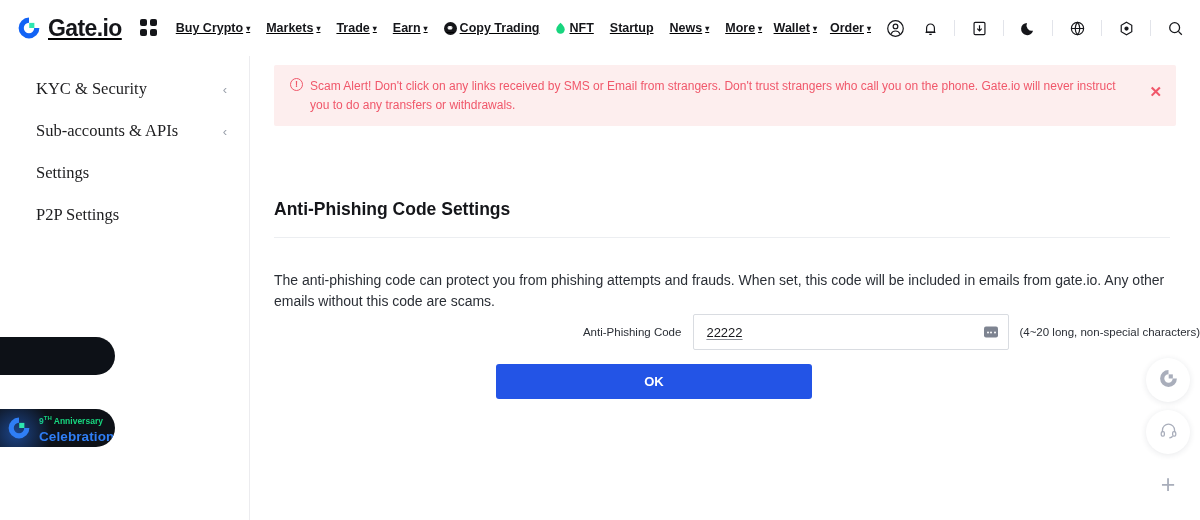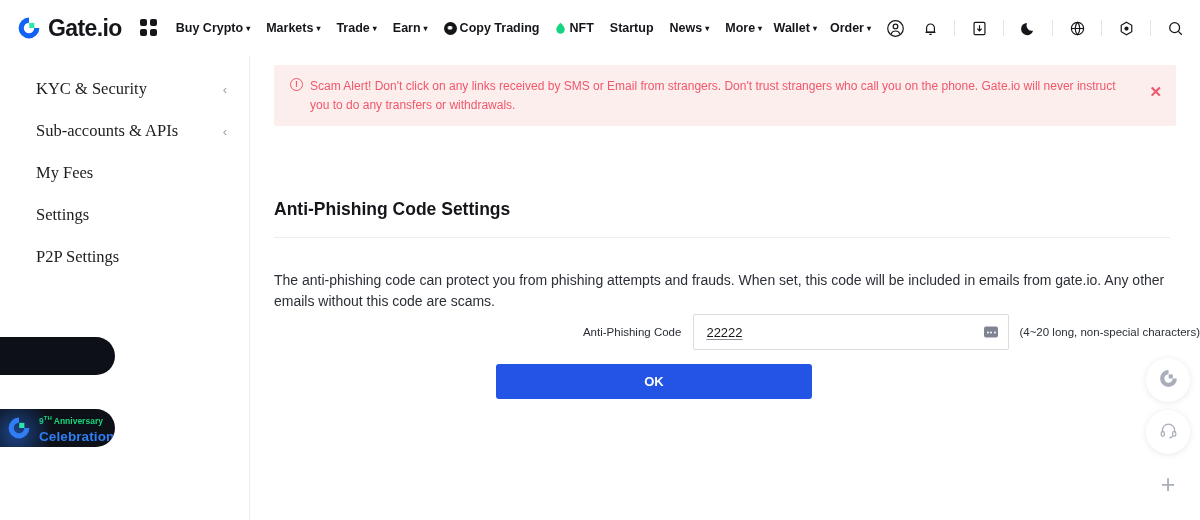--- a/index.html
+++ b/index.html
@@ -10,20 +10,21 @@
     font-family: "Liberation Sans", sans-serif;
     overflow: hidden;
   }
   .page { position: relative; width: 1200px; height: 520px; background: #fff; }
 
   
   .topnav {
     position: absolute; top: 0; left: 0; width: 1200px; height: 56px;
     background: #fff; display: flex; align-items: center;
     padding: 0 14px 0 16px;
+    text-decoration: underline;
   }
   .brand { display: flex; align-items: center; gap: 6px; margin-right: 18px; }
   .brand-mark { position: relative; width: 26px; height: 26px; flex: 0 0 26px; }
   .brand-text {
     font-size: 23px; font-weight: 700; color: #15161a; letter-spacing: -0.6px;
   }
   .apps-icon {
     width: 18px; height: 18px; margin-right: 18px;
     display: grid; grid-template-columns: 7px 7px; grid-template-rows: 7px 7px;
     gap: 3px;
@@ -339,24 +340,20 @@
     <div class="side-item">
       <span>KYC &amp; Security</span>
       <span class="chev">‹</span>
     </div>
 
     <div class="side-item">
       <span>Sub-accounts &amp; APIs</span>
       <span class="chev">‹</span>
     </div>
 
-    <div class="side-item">
-      <span>My Fees</span>
-      <span class="chev"></span>
-    </div>
 
     <div class="side-item">
       <span>Settings</span>
       <span class="chev"></span>
     </div>
 
     <div class="side-item">
       <span>P2P Settings</span>
       <span class="chev"></span>
     </div>

